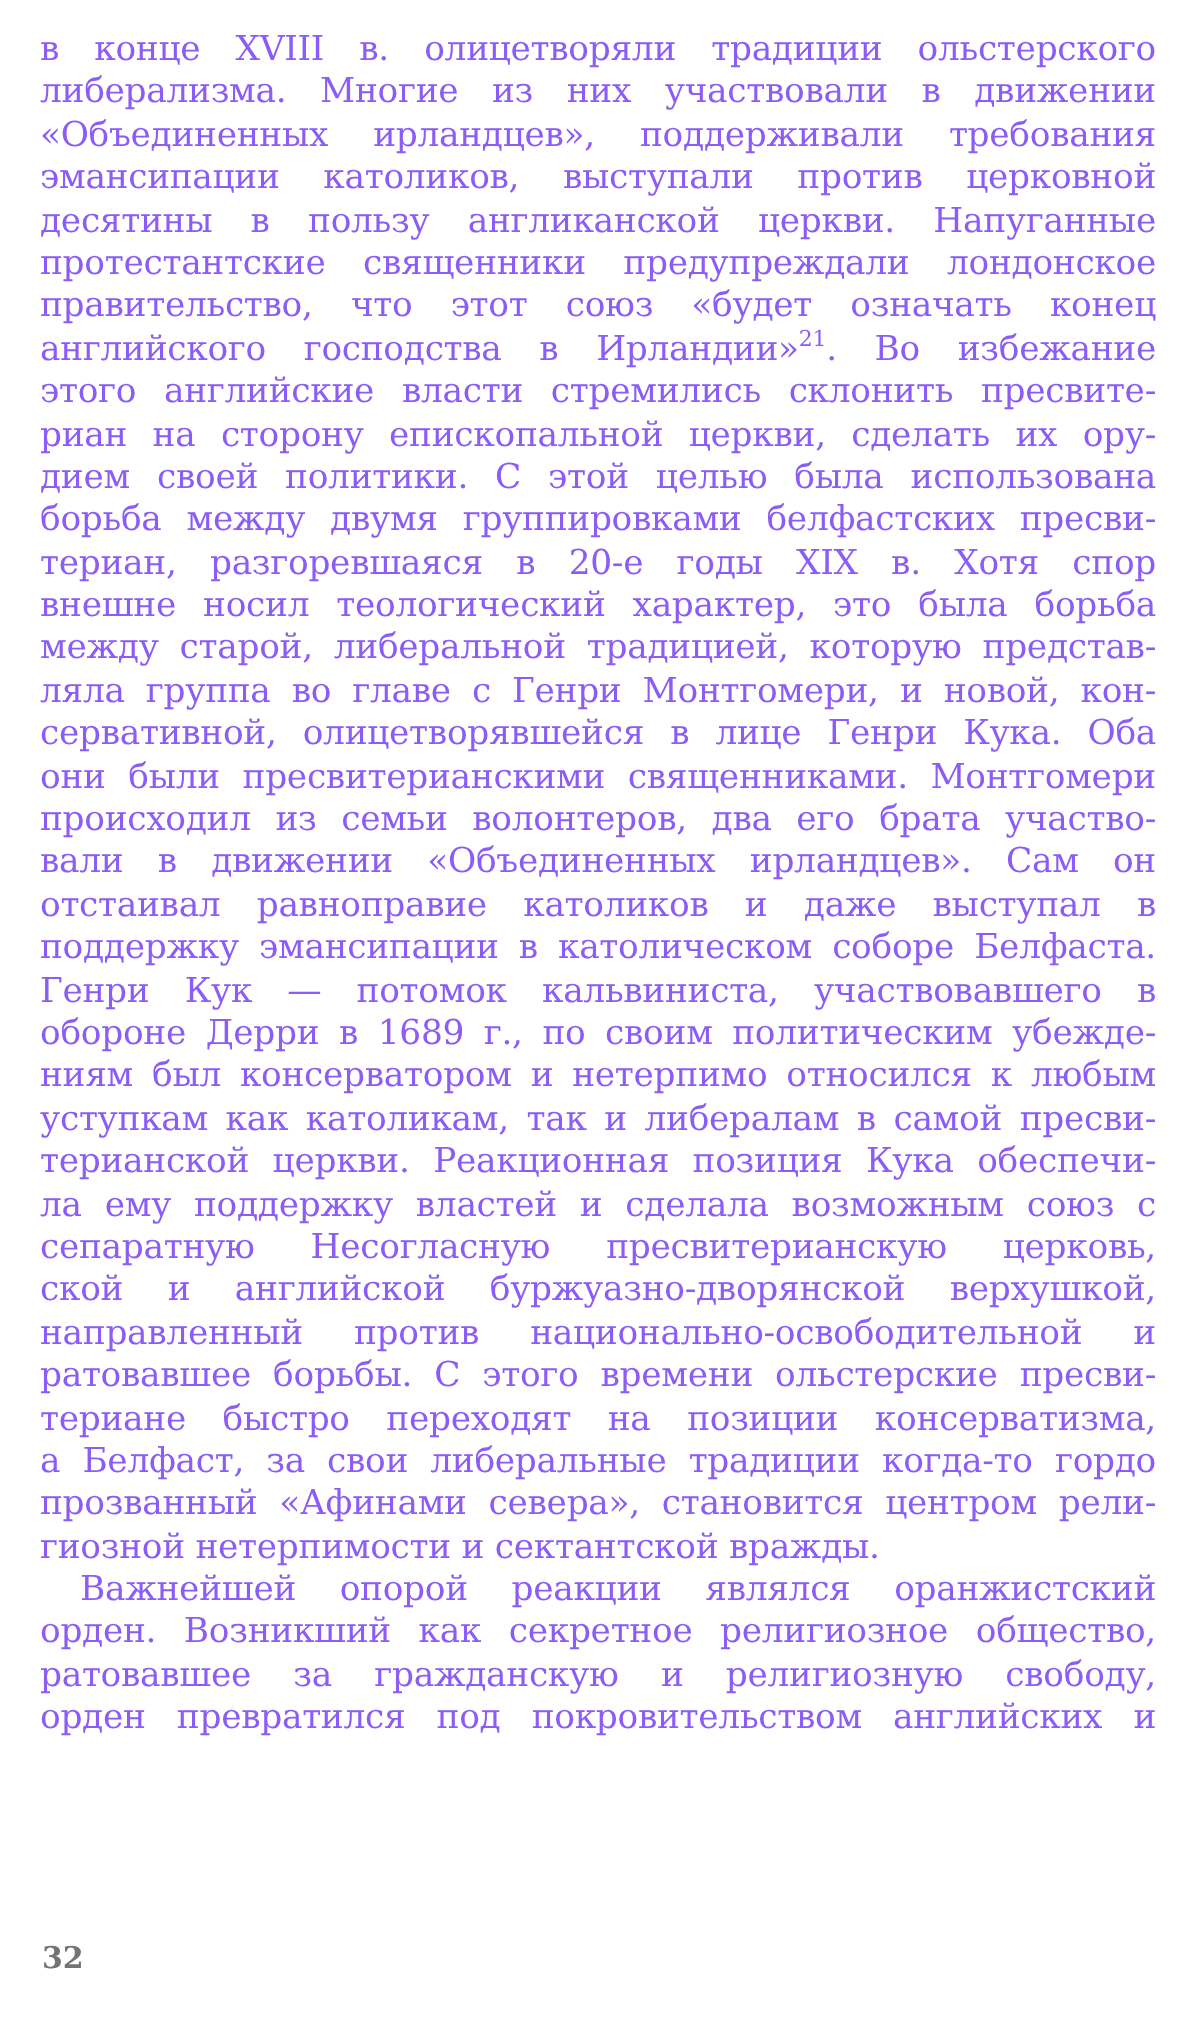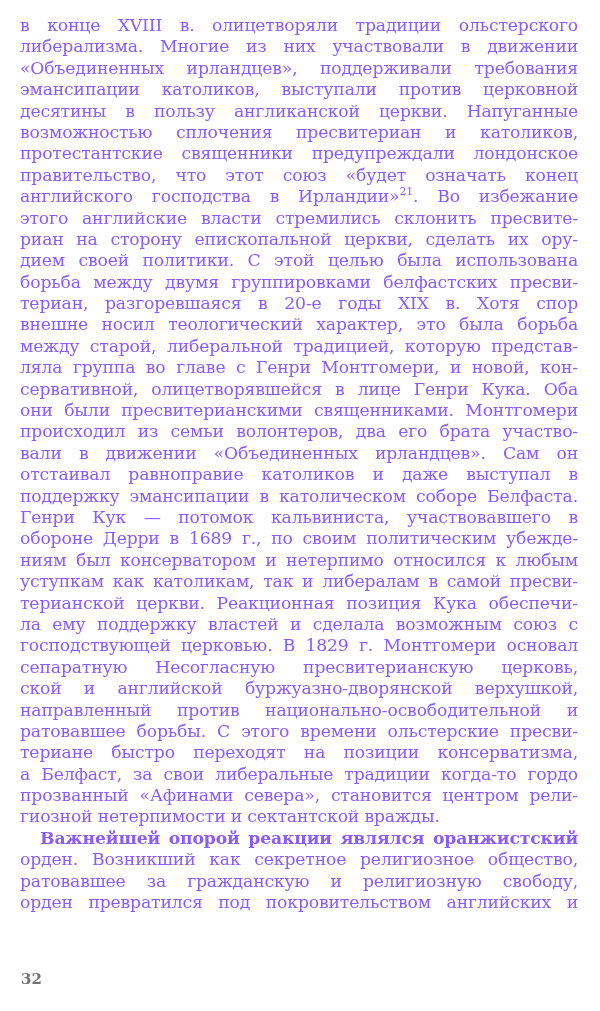--- a/index.html
+++ b/index.html
@@ -8,39 +8,38 @@
     position: absolute; left: 20px; top: 15px; width: 558px;
     font-family: "DejaVu Serif", "Liberation Serif", serif;
     font-size: 17.2px; color: #8b5cf6;
   }
   .line {
     display: block; height: 21.4px; line-height: 21.4px;
     white-space: nowrap; text-align: justify; text-align-last: justify;
     letter-spacing: -0.15px;
   }
   .line.last { text-align-last: left; }
-  .line.indent { padding-left: 20px; font-weight: bold; }
+  .line.indent { padding-left: 20px; }
   sup { font-size: 11px; line-height: 0; vertical-align: 7px; }
   .page-number {
     position: absolute; left: 21px; top: 970px;
     font-family: "DejaVu Serif", "Liberation Serif", serif;
     font-weight: bold; font-size: 15px; color: #737373;
   }
 </style>
 </head>
 <body>
 
 <div class="page">
   <div>
     <span class="line">в конце XVIII в. олицетворяли традиции ольстерского</span>
     <span class="line">либерализма. Многие из них участвовали в движении</span>
     <span class="line">«Объединенных ирландцев», поддерживали требования</span>
     <span class="line">эмансипации католиков, выступали против церковной</span>
     <span class="line">десятины в пользу англиканской церкви. Напуганные</span>
-    <span class="line">возможностью сплочения пресвитериан и католиков,</span>
     <span class="line">протестантские священники предупреждали лондонское</span>
     <span class="line">правительство, что этот союз «будет означать конец</span>
     <span class="line"><span>английского господства в Ирландии»</span><sup>21</sup><span>. Во избежание</span></span>
     <span class="line">этого английские власти стремились склонить пресвите-</span>
     <span class="line">риан на сторону епископальной церкви, сделать их ору-</span>
     <span class="line">дием своей политики. С этой целью была использована</span>
     <span class="line">борьба между двумя группировками белфастских пресви-</span>
     <span class="line">териан, разгоревшаяся в 20-е годы XIX в. Хотя спор</span>
     <span class="line">внешне носил теологический характер, это была борьба</span>
     <span class="line">между старой, либеральной традицией, которую представ-</span>
@@ -50,21 +49,20 @@
     <span class="line">происходил из семьи волонтеров, два его брата участво-</span>
     <span class="line">вали в движении «Объединенных ирландцев». Сам он</span>
     <span class="line">отстаивал равноправие католиков и даже выступал в</span>
     <span class="line">поддержку эмансипации в католическом соборе Белфаста.</span>
     <span class="line">Генри Кук — потомок кальвиниста, участвовавшего в</span>
     <span class="line">обороне Дерри в 1689 г., по своим политическим убежде-</span>
     <span class="line">ниям был консерватором и нетерпимо относился к любым</span>
     <span class="line">уступкам как католикам, так и либералам в самой пресви-</span>
     <span class="line">терианской церкви. Реакционная позиция Кука обеспечи-</span>
     <span class="line">ла ему поддержку властей и сделала возможным союз с</span>
-    <span class="line">господствующей церковью. В 1829 г. Монтгомери основал</span>
     <span class="line">сепаратную Несогласную пресвитерианскую церковь,</span>
     <span class="line">ской и английской буржуазно-дворянской верхушкой,</span>
     <span class="line">направленный против национально-освободительной и</span>
     <span class="line">ратовавшее борьбы. С этого времени ольстерские пресви-</span>
     <span class="line">териане быстро переходят на позиции консерватизма,</span>
     <span class="line">а Белфаст, за свои либеральные традиции когда-то гордо</span>
     <span class="line">прозванный «Афинами севера», становится центром рели-</span>
     <span class="line last">гиозной нетерпимости и сектантской вражды.</span>
   </div>
   <div>

